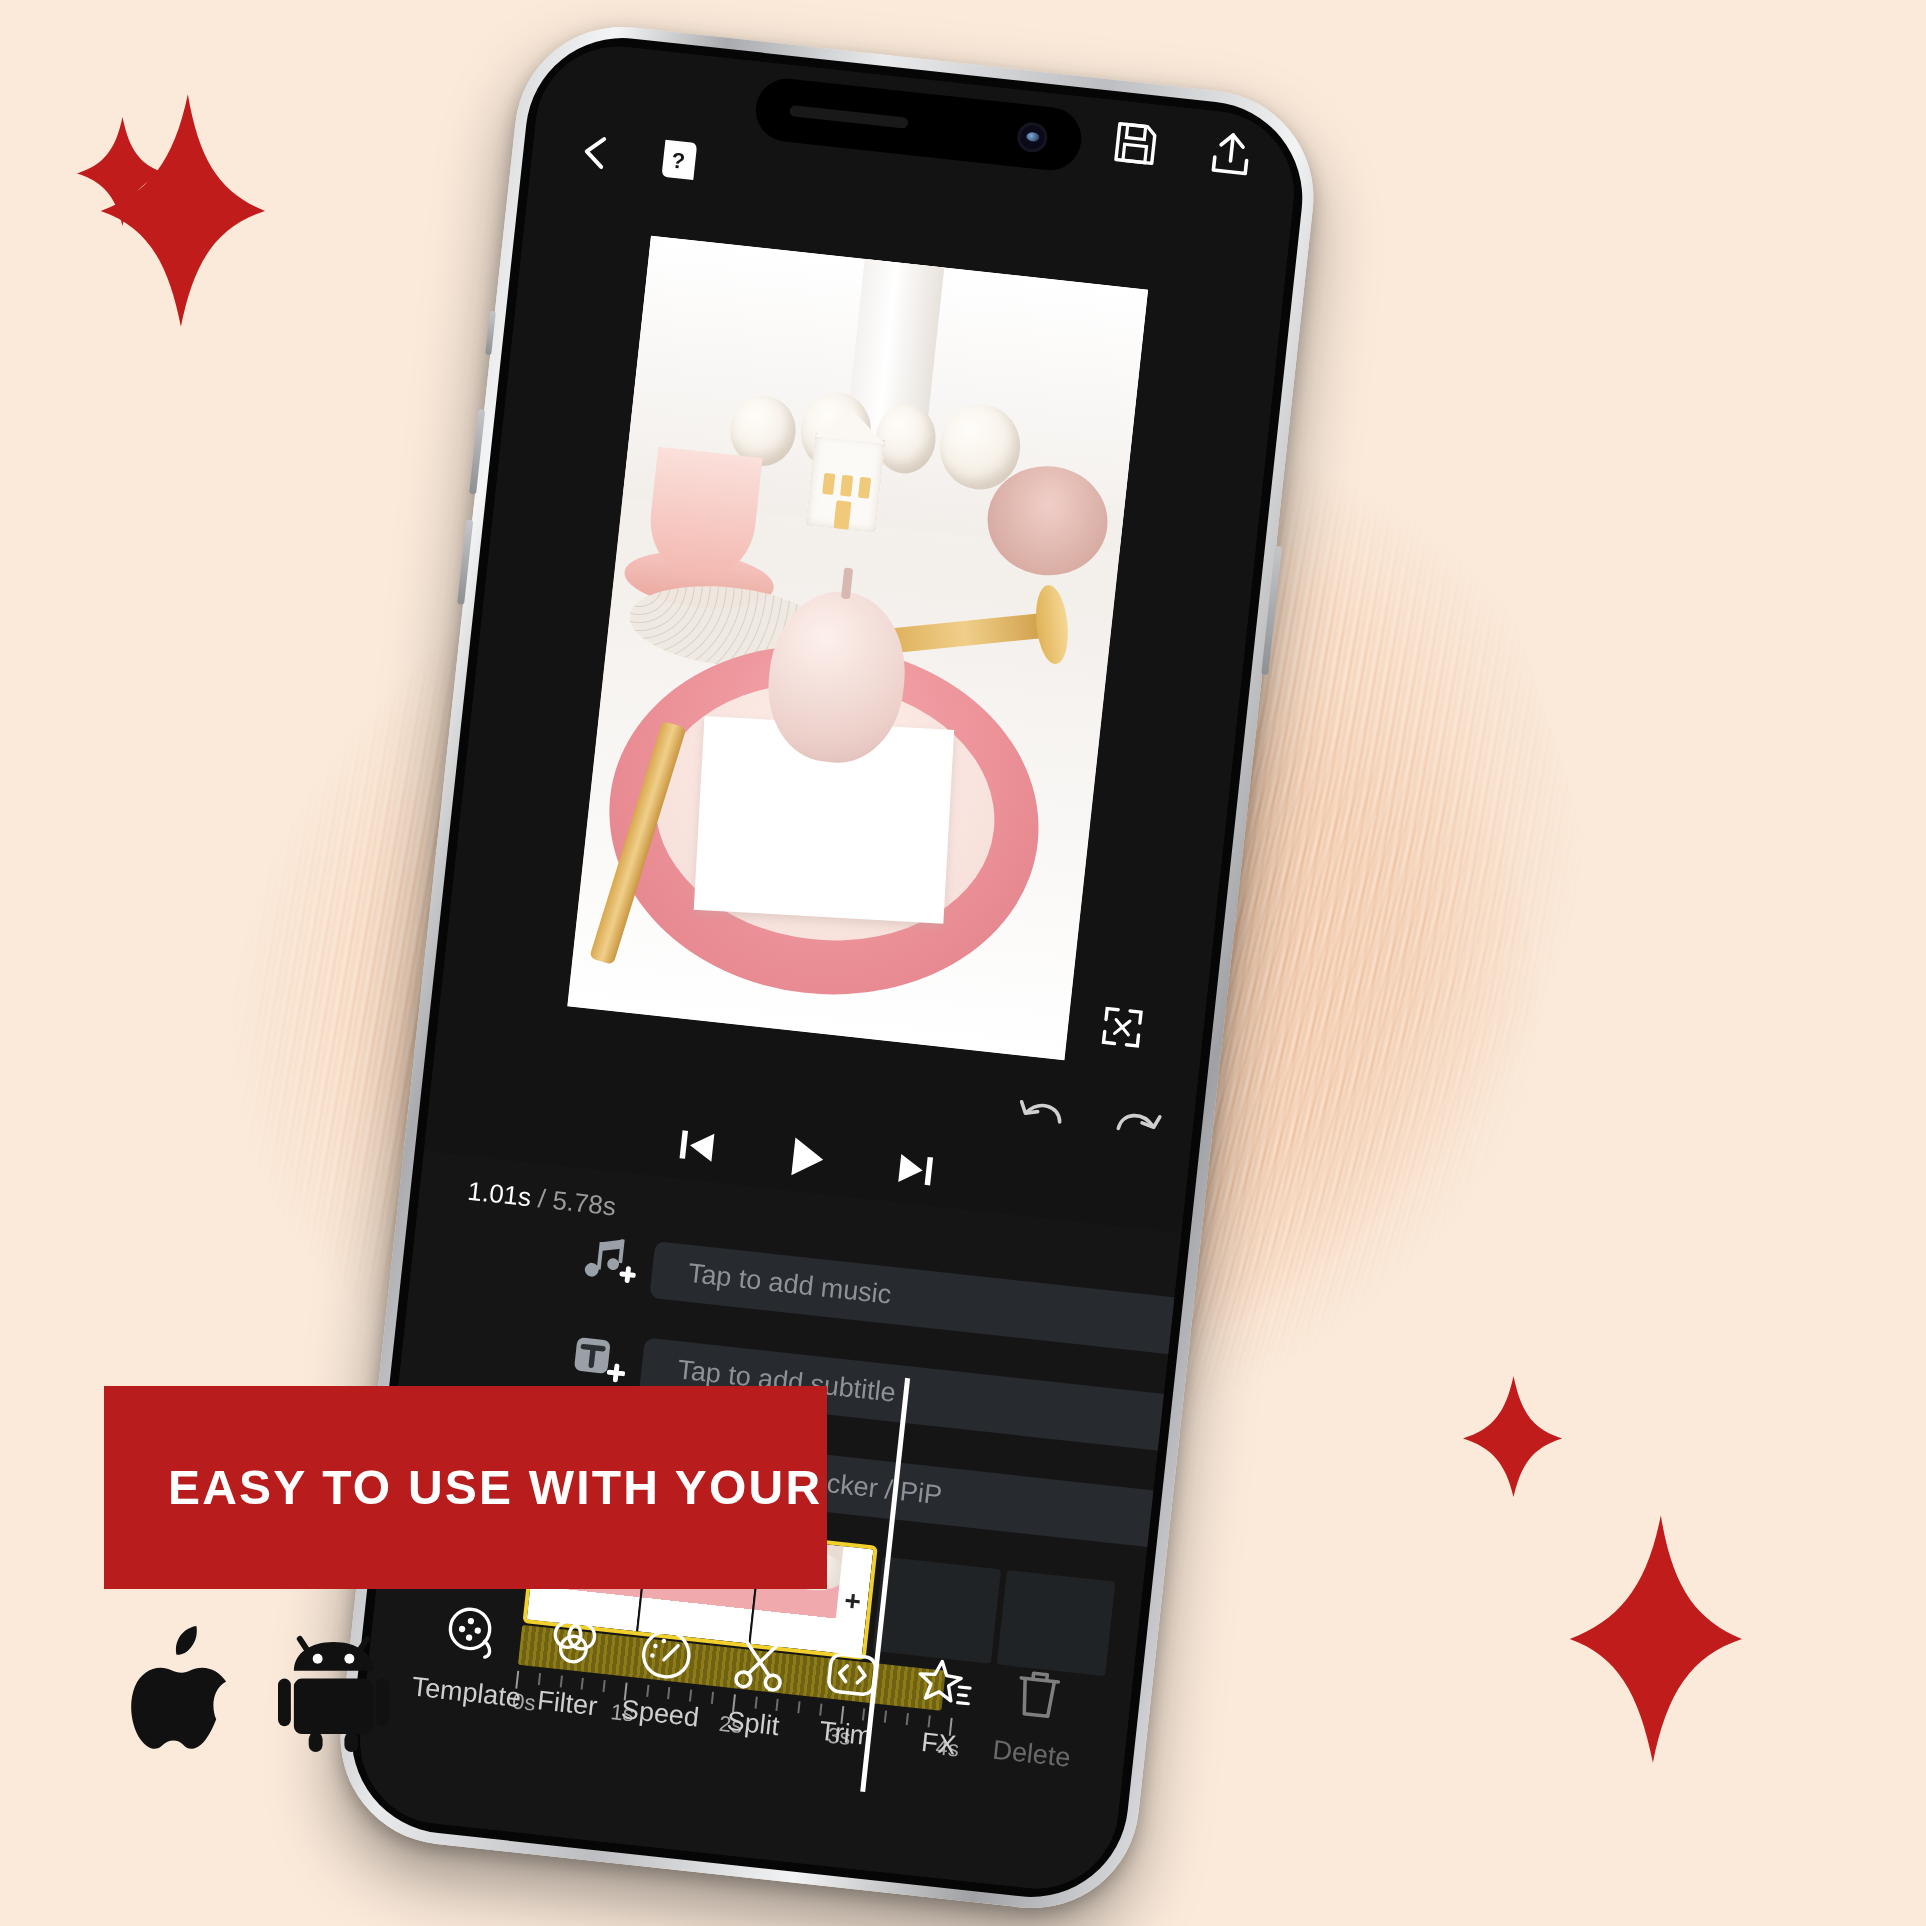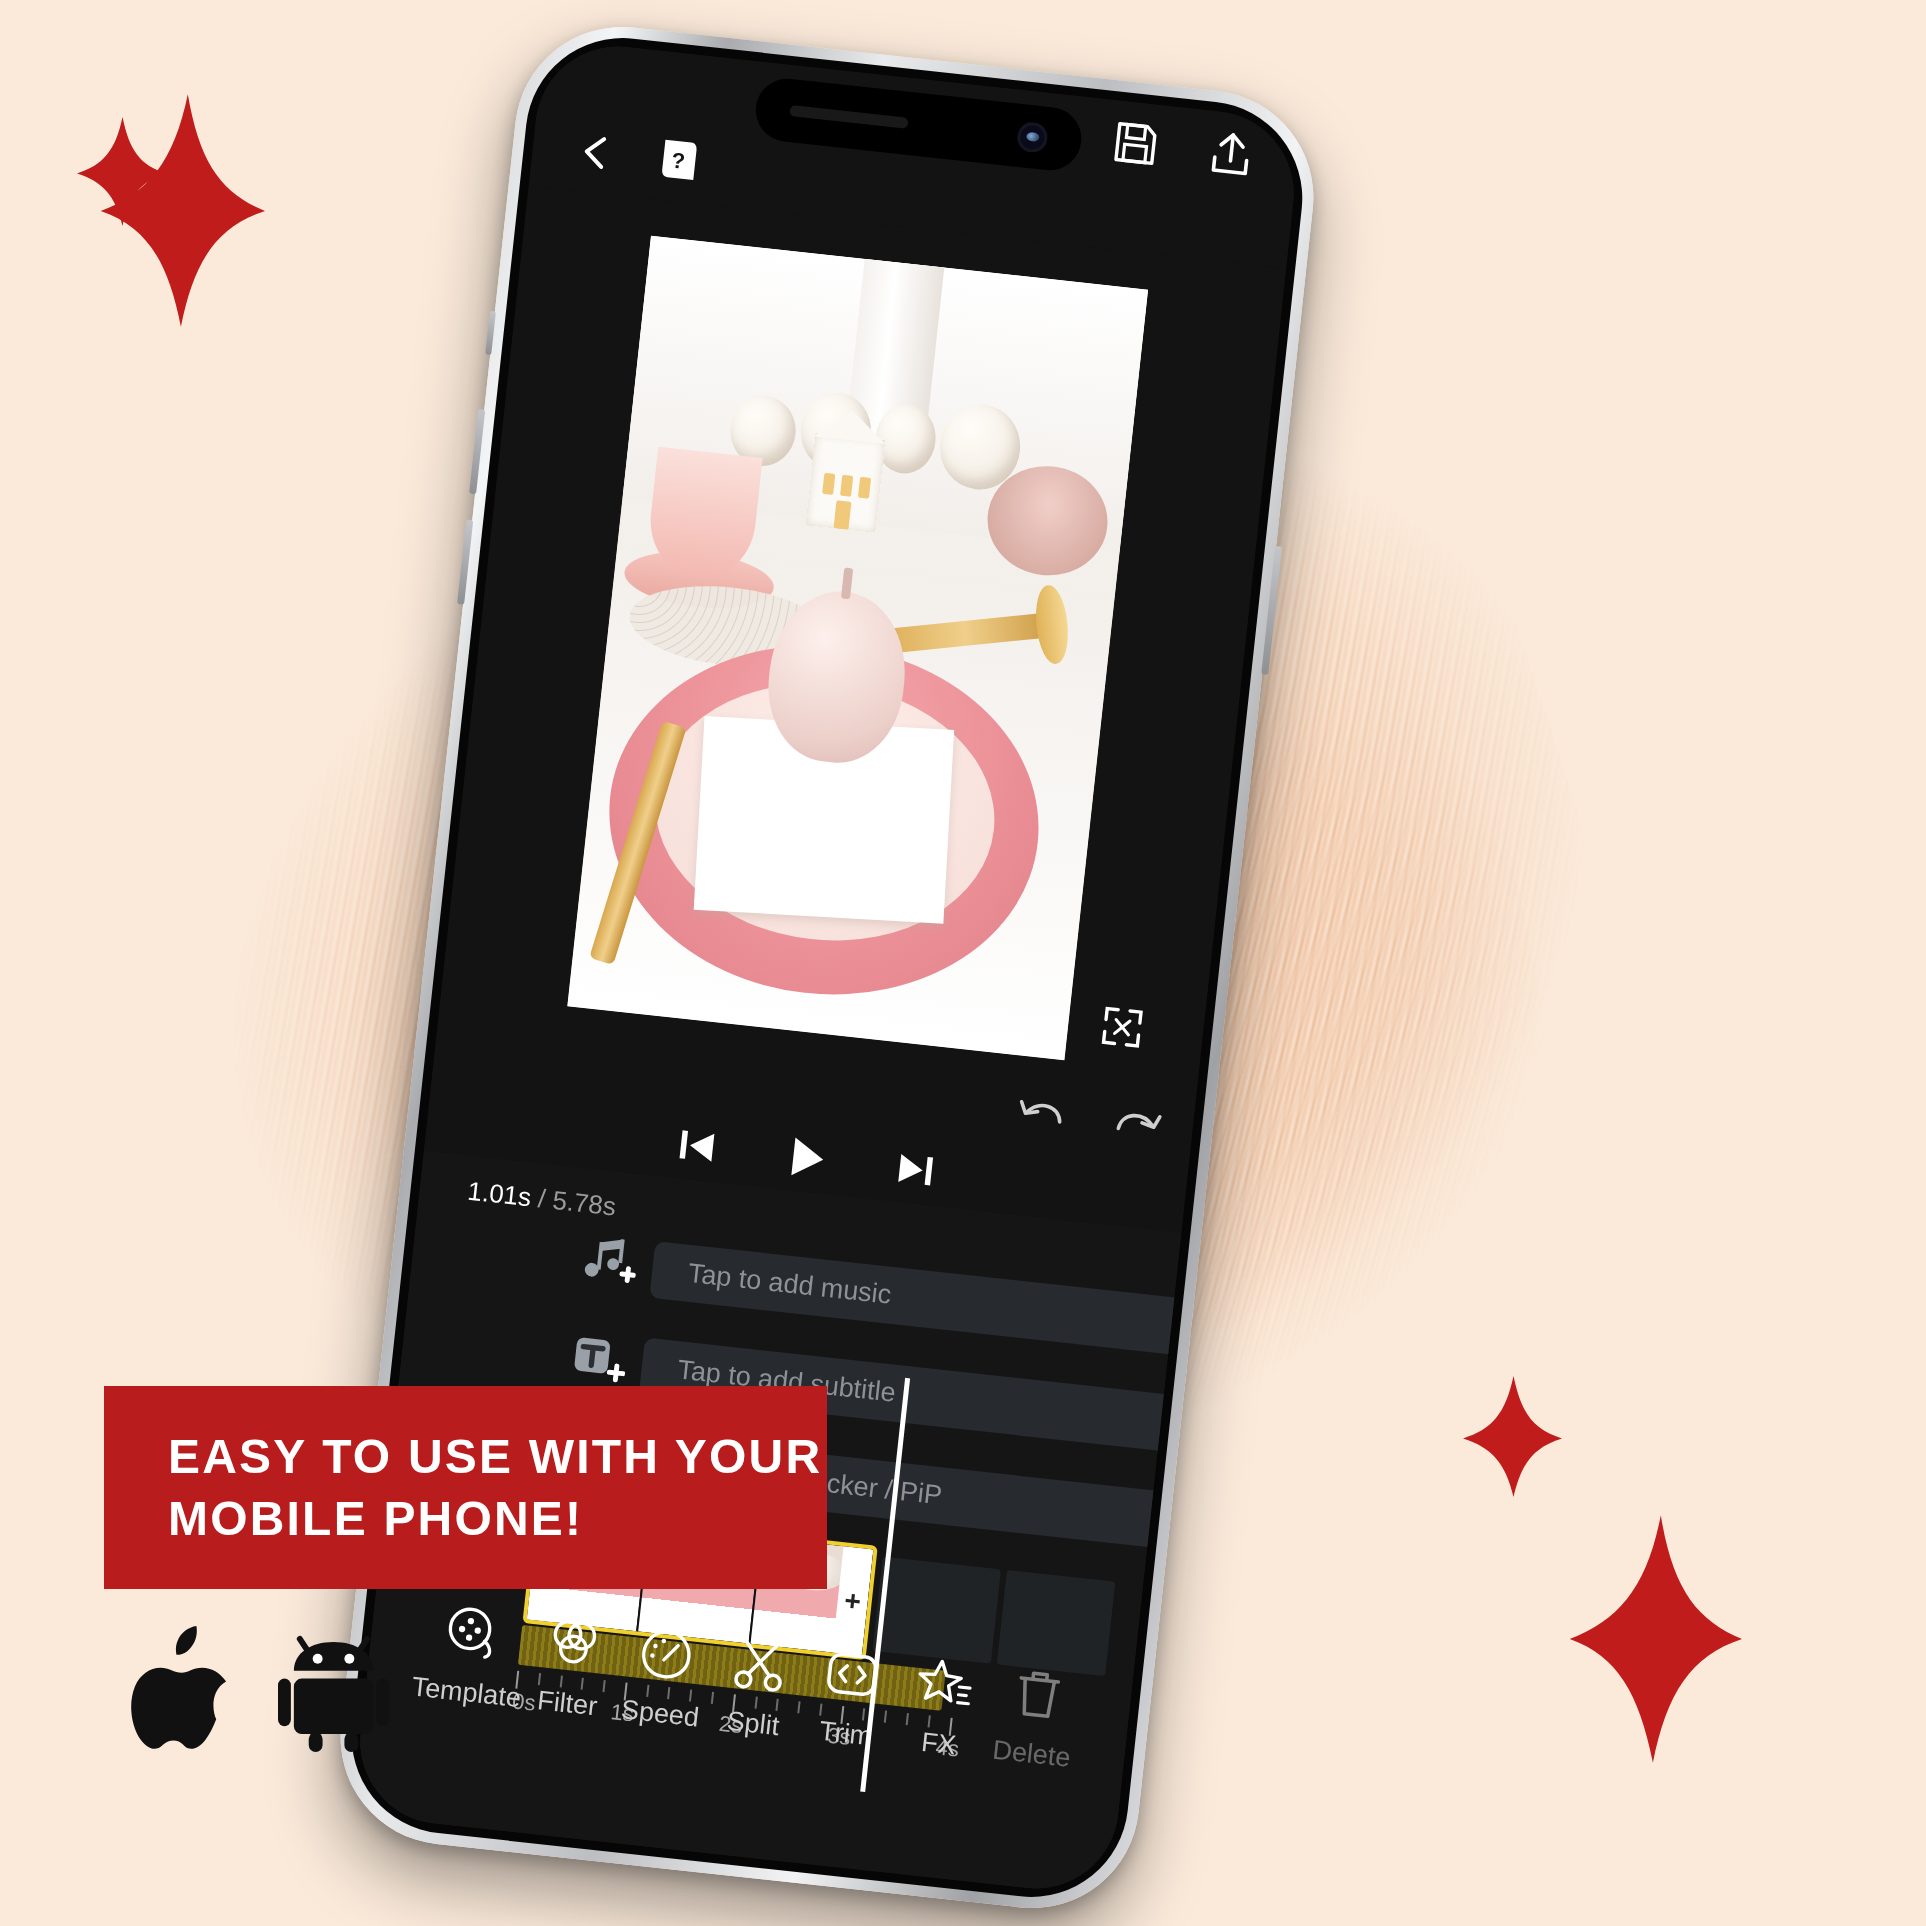--- a/index.html
+++ b/index.html
@@ -591,21 +591,20 @@
             <div class="lbl">Delete</div>
           </div>
 
         </div>
       </div>
     </div>
   </div>
 
   <div class="banner">
     <div class="banner-line">EASY TO USE WITH YOUR</div>
-    <div class="banner-line">MOBILE PHONE!</div>
   </div>
 
   <div class="stores">
     <div>
       <svg width="109" height="129" viewBox="0 0 110 130">
         <path d="M66 18 C70 10 68 2 68 2 C60 3 52 9 49 17 C46 24 48 31 48 31 C56 31 62 26 66 18 Z" fill="#111"></path>
         <path d="M88 96 C85 104 82 110 77 117 C70 126 61 129 55 122 C49 116 41 116 34 122 C27 129 19 126 12 117 C2 103 -1 80 6 63 C11 51 21 44 32 44 C40 44 46 49 53 49 C60 49 64 44 74 44 C83 44 92 49 98 58 C82 67 84 88 88 96 Z" fill="#111"></path>
       </svg>
     </div>
     <div>

